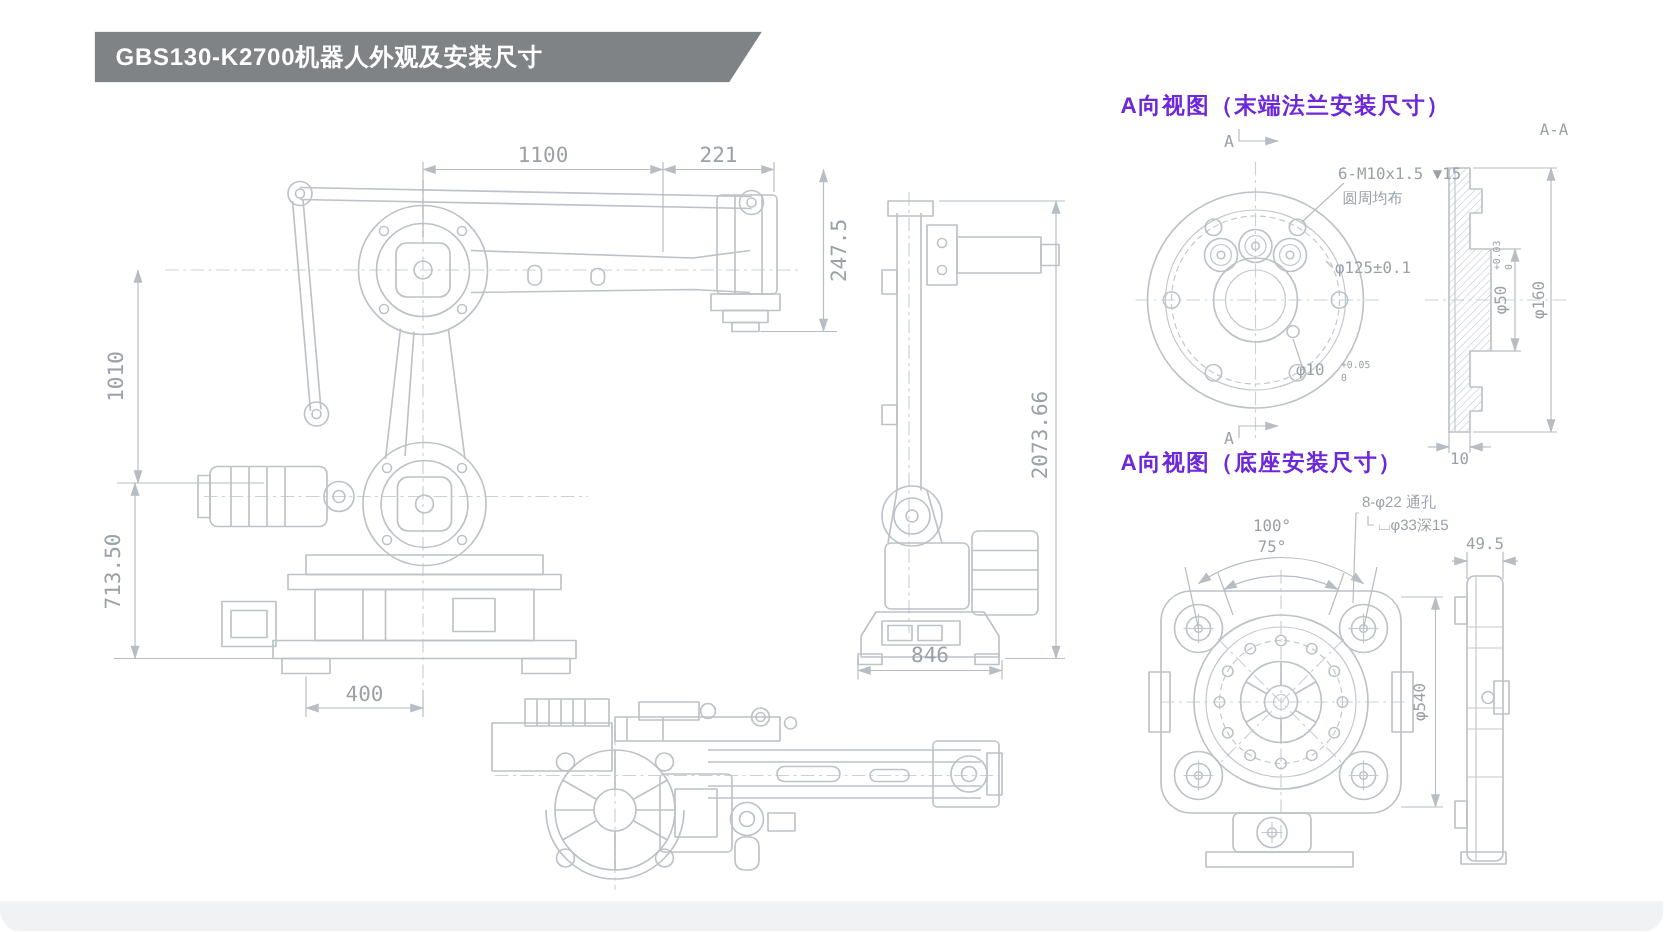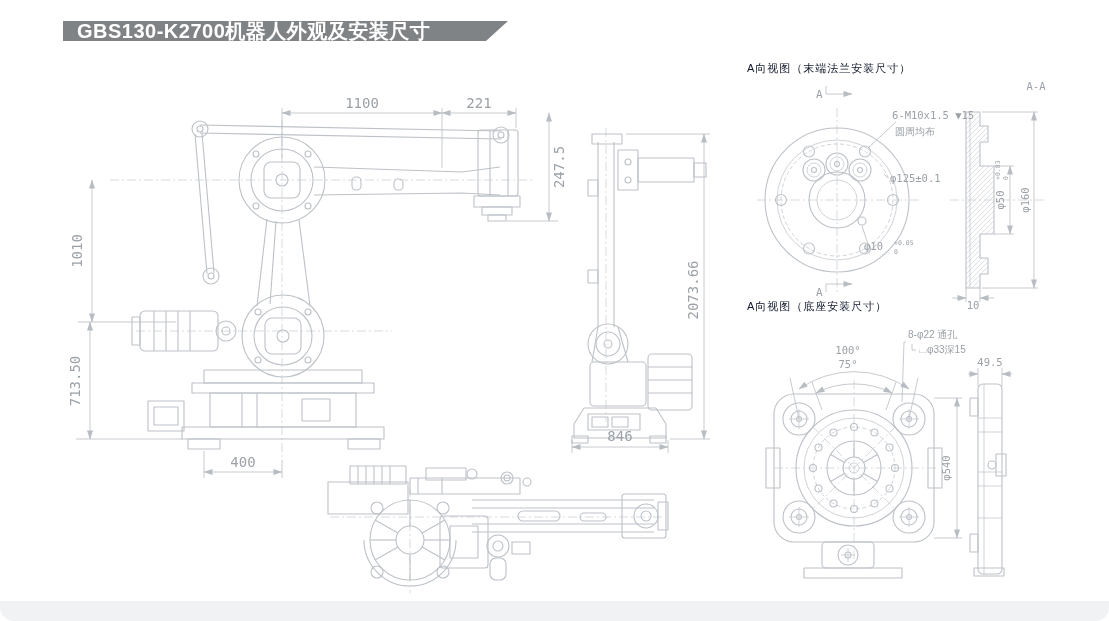--- a/index.html
+++ b/index.html
@@ -1,22 +1,22 @@
 <!DOCTYPE html>
 <html><head>
 <meta charset="utf-8">
 <style>
   html,body{margin:0;padding:0;background:#ffffff;}
   body{width:1109px;height:621px;position:relative;overflow:hidden;
        font-family:"Liberation Sans",sans-serif;}
-  .banner{position:absolute;left:63px;top:21px;width:445px;height:20px;
+  .banner{position:absolute;left:63px;top:21px;width:445px;height:34px;
           background:#808386;color:#fff;display:flex;align-items:center;
-          padding-left:14px;box-sizing:border-box;font-weight:bold;font-size:20px;
+          padding-left:14px;box-sizing:border-box;font-weight:bold;font-size:16px;
           letter-spacing:0.5px;clip-path:polygon(0 0,100% 0,calc(100% - 22px) 100%,0 100%);}
-  .vtitle{position:absolute;font-weight:normal;font-size:11px;color:#0f172a;
+  .vtitle{position:absolute;font-weight:bold;font-size:15px;color:#6d28d9;
           letter-spacing:1px;white-space:nowrap;}
   .strip{position:absolute;left:0;top:601px;width:1109px;height:20px;
          background:#f1f2f3;border-radius:0 0 14px 14px;}
   svg.panel{position:absolute;overflow:visible;}
   .art{stroke:#bdc2c8;fill:none;stroke-width:1.1;stroke-linejoin:round;}
   .art2{stroke:#c3c8ce;fill:none;stroke-width:0.8;}
   .cl{stroke:#ccd1d6;fill:none;stroke-width:0.8;stroke-dasharray:9 3 2 3;}
   .bc{stroke-dasharray:4 2.5;}
   .dim{stroke:#b7bdc3;fill:none;stroke-width:0.8;}
   text{fill:#9ba1a7;font-family:"DejaVu Sans Mono",monospace;font-size:14px;}

